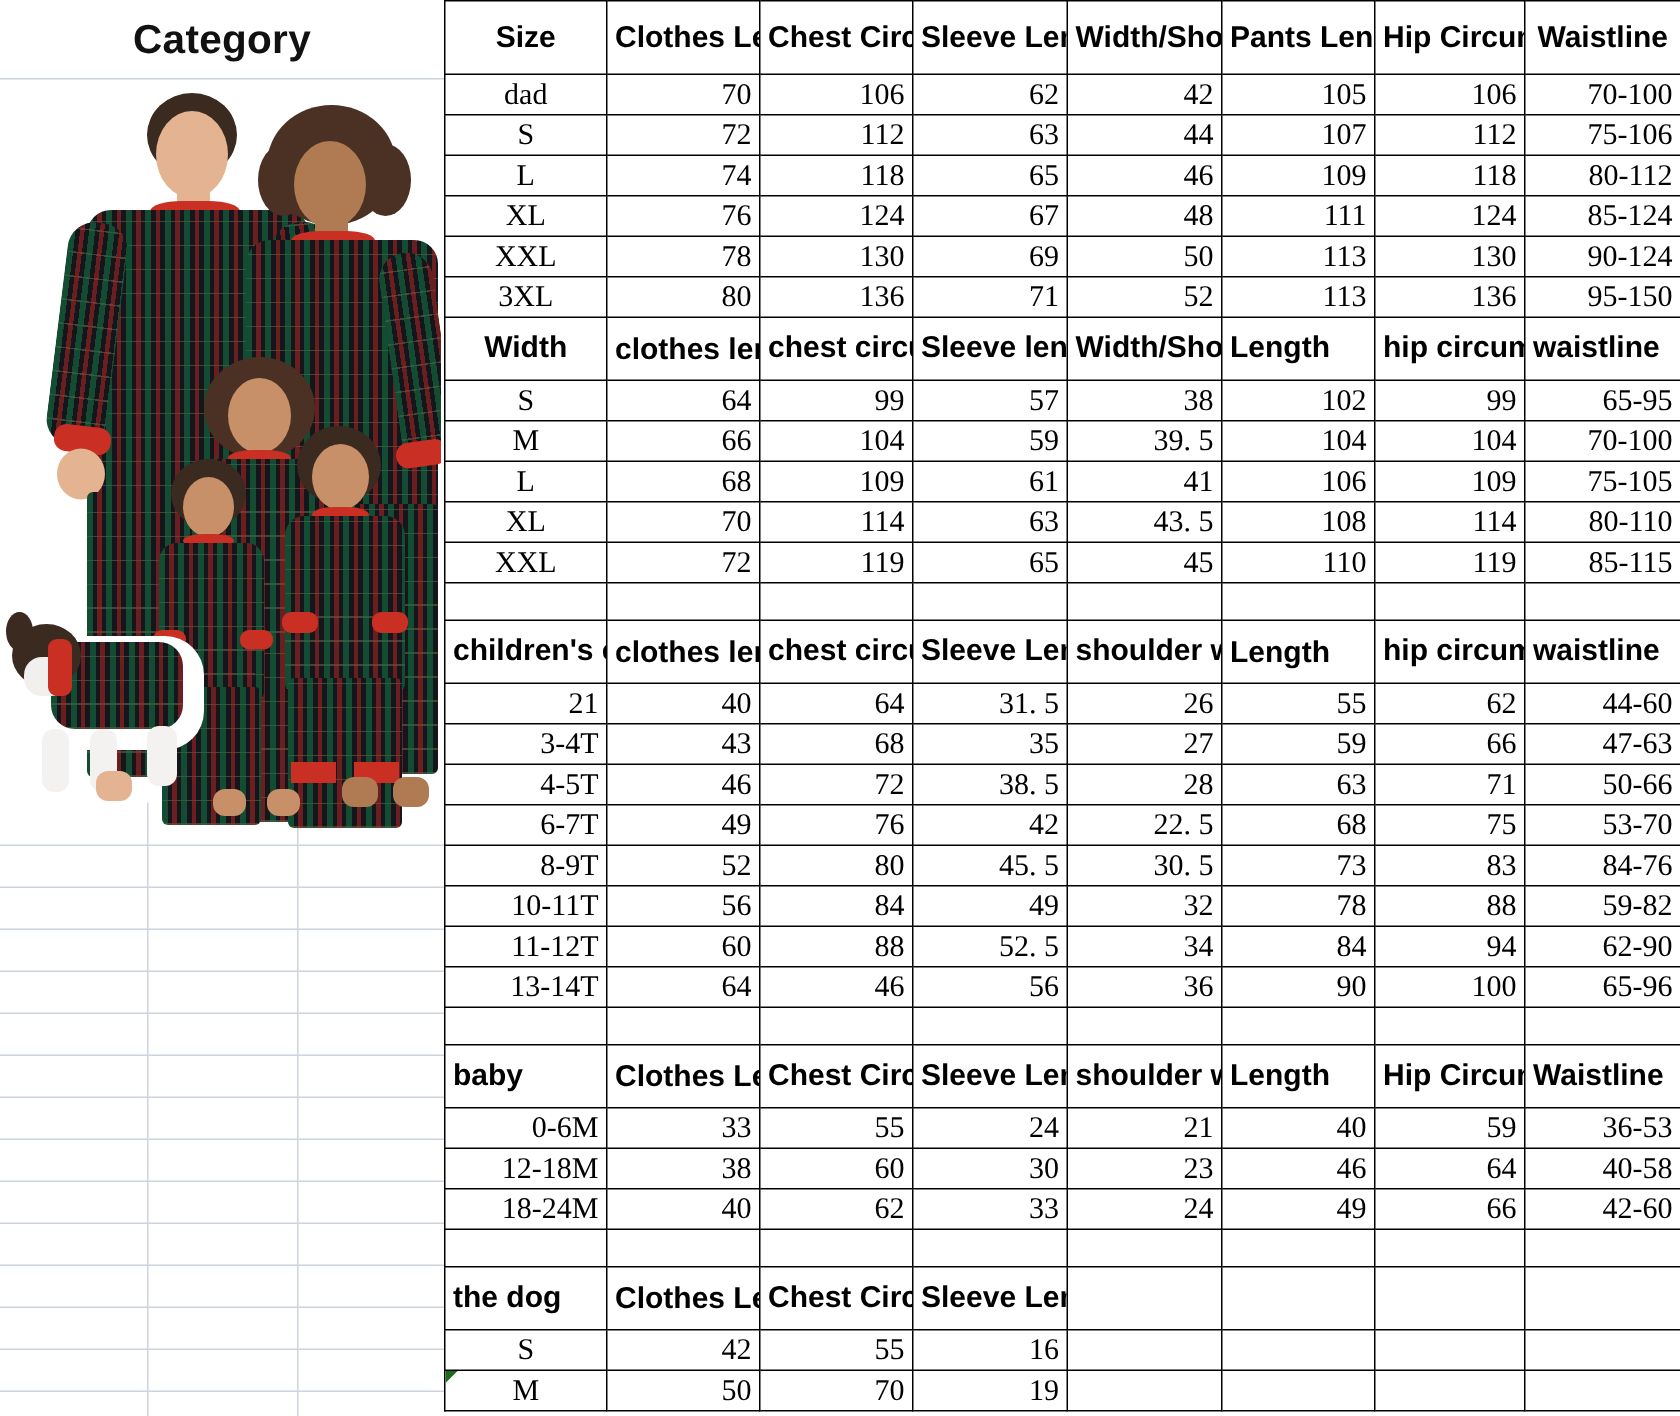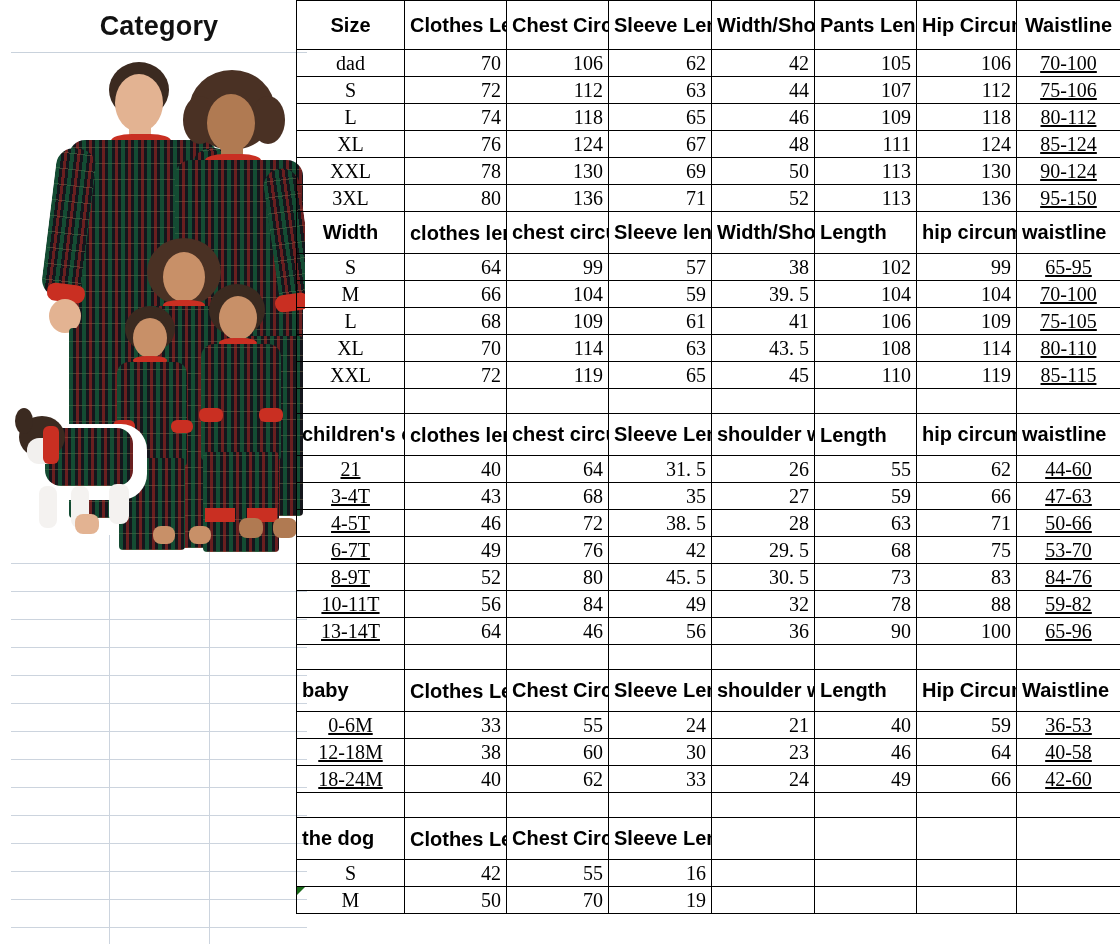--- a/index.html
+++ b/index.html
@@ -6,21 +6,21 @@
   html, body {
     width: 1120px; height: 944px;
     background: #ffffff;
     font-family: "Liberation Sans", sans-serif;
     overflow: hidden;
   }
   .page { position: relative; width: 1120px; height: 944px; }
 
   
   .left-panel {
-    position: absolute; left: 11px; top: 0;
+    position: absolute; left: 0; top: 0;
     width: 296px; height: 784px;
     background: #ffffff;
   }
   .category-title {
     position: absolute; left: 0; top: 0;
     width: 296px; height: 52px;
     display: flex; align-items: center; justify-content: center;
     font-size: 27px; font-weight: bold; color: #111111;
     letter-spacing: .2px;
   }
@@ -90,21 +90,21 @@
   col.c1 { width: 102px; }
   col.c2 { width: 102px; }
   col.c3 { width: 103px; }
   col.c4 { width: 103px; }
   col.c5 { width: 102px; }
   col.c6 { width: 100px; }
   col.c7 { width: 104px; }
 
   td.num { text-align: right; }
   td.ctr { text-align: center; }
-  td.lft { text-align: center; text-decoration: underline; }
+  td.lft { text-align: right; }
 
   
   td.hdr-xl {
     font-family: "Liberation Sans", sans-serif;
     font-weight: bold; font-size: 23px;
     text-align: center; line-height: 1.02;
     white-space: normal;
   }
   td.hdr-lg {
     font-family: "Liberation Sans", sans-serif;
@@ -445,21 +445,21 @@
           <td class="num">28</td>
           <td class="num">63</td>
           <td class="num">71</td>
           <td class="lft">50-66</td>
         </tr>
         <tr>
           <td class="lft">6-7T</td>
           <td class="num">49</td>
           <td class="num">76</td>
           <td class="num">42</td>
-          <td class="num">29. 5</td>
+          <td class="num">22. 5</td>
           <td class="num">68</td>
           <td class="num">75</td>
           <td class="lft">53-70</td>
         </tr>
         <tr>
           <td class="lft">8-9T</td>
           <td class="num">52</td>
           <td class="num">80</td>
           <td class="num">45. 5</td>
           <td class="num">30. 5</td>
@@ -469,20 +469,30 @@
         </tr>
         <tr>
           <td class="lft">10-11T</td>
           <td class="num">56</td>
           <td class="num">84</td>
           <td class="num">49</td>
           <td class="num">32</td>
           <td class="num">78</td>
           <td class="num">88</td>
           <td class="lft">59-82</td>
+        </tr>
+        <tr>
+          <td class="lft">11-12T</td>
+          <td class="num">60</td>
+          <td class="num">88</td>
+          <td class="num">52. 5</td>
+          <td class="num">34</td>
+          <td class="num">84</td>
+          <td class="num">94</td>
+          <td class="lft">62-90</td>
         </tr>
         <tr>
           <td class="lft">13-14T</td>
           <td class="num">64</td>
           <td class="num">46</td>
           <td class="num">56</td>
           <td class="num">36</td>
           <td class="num">90</td>
           <td class="num">100</td>
           <td class="lft">65-96</td>

